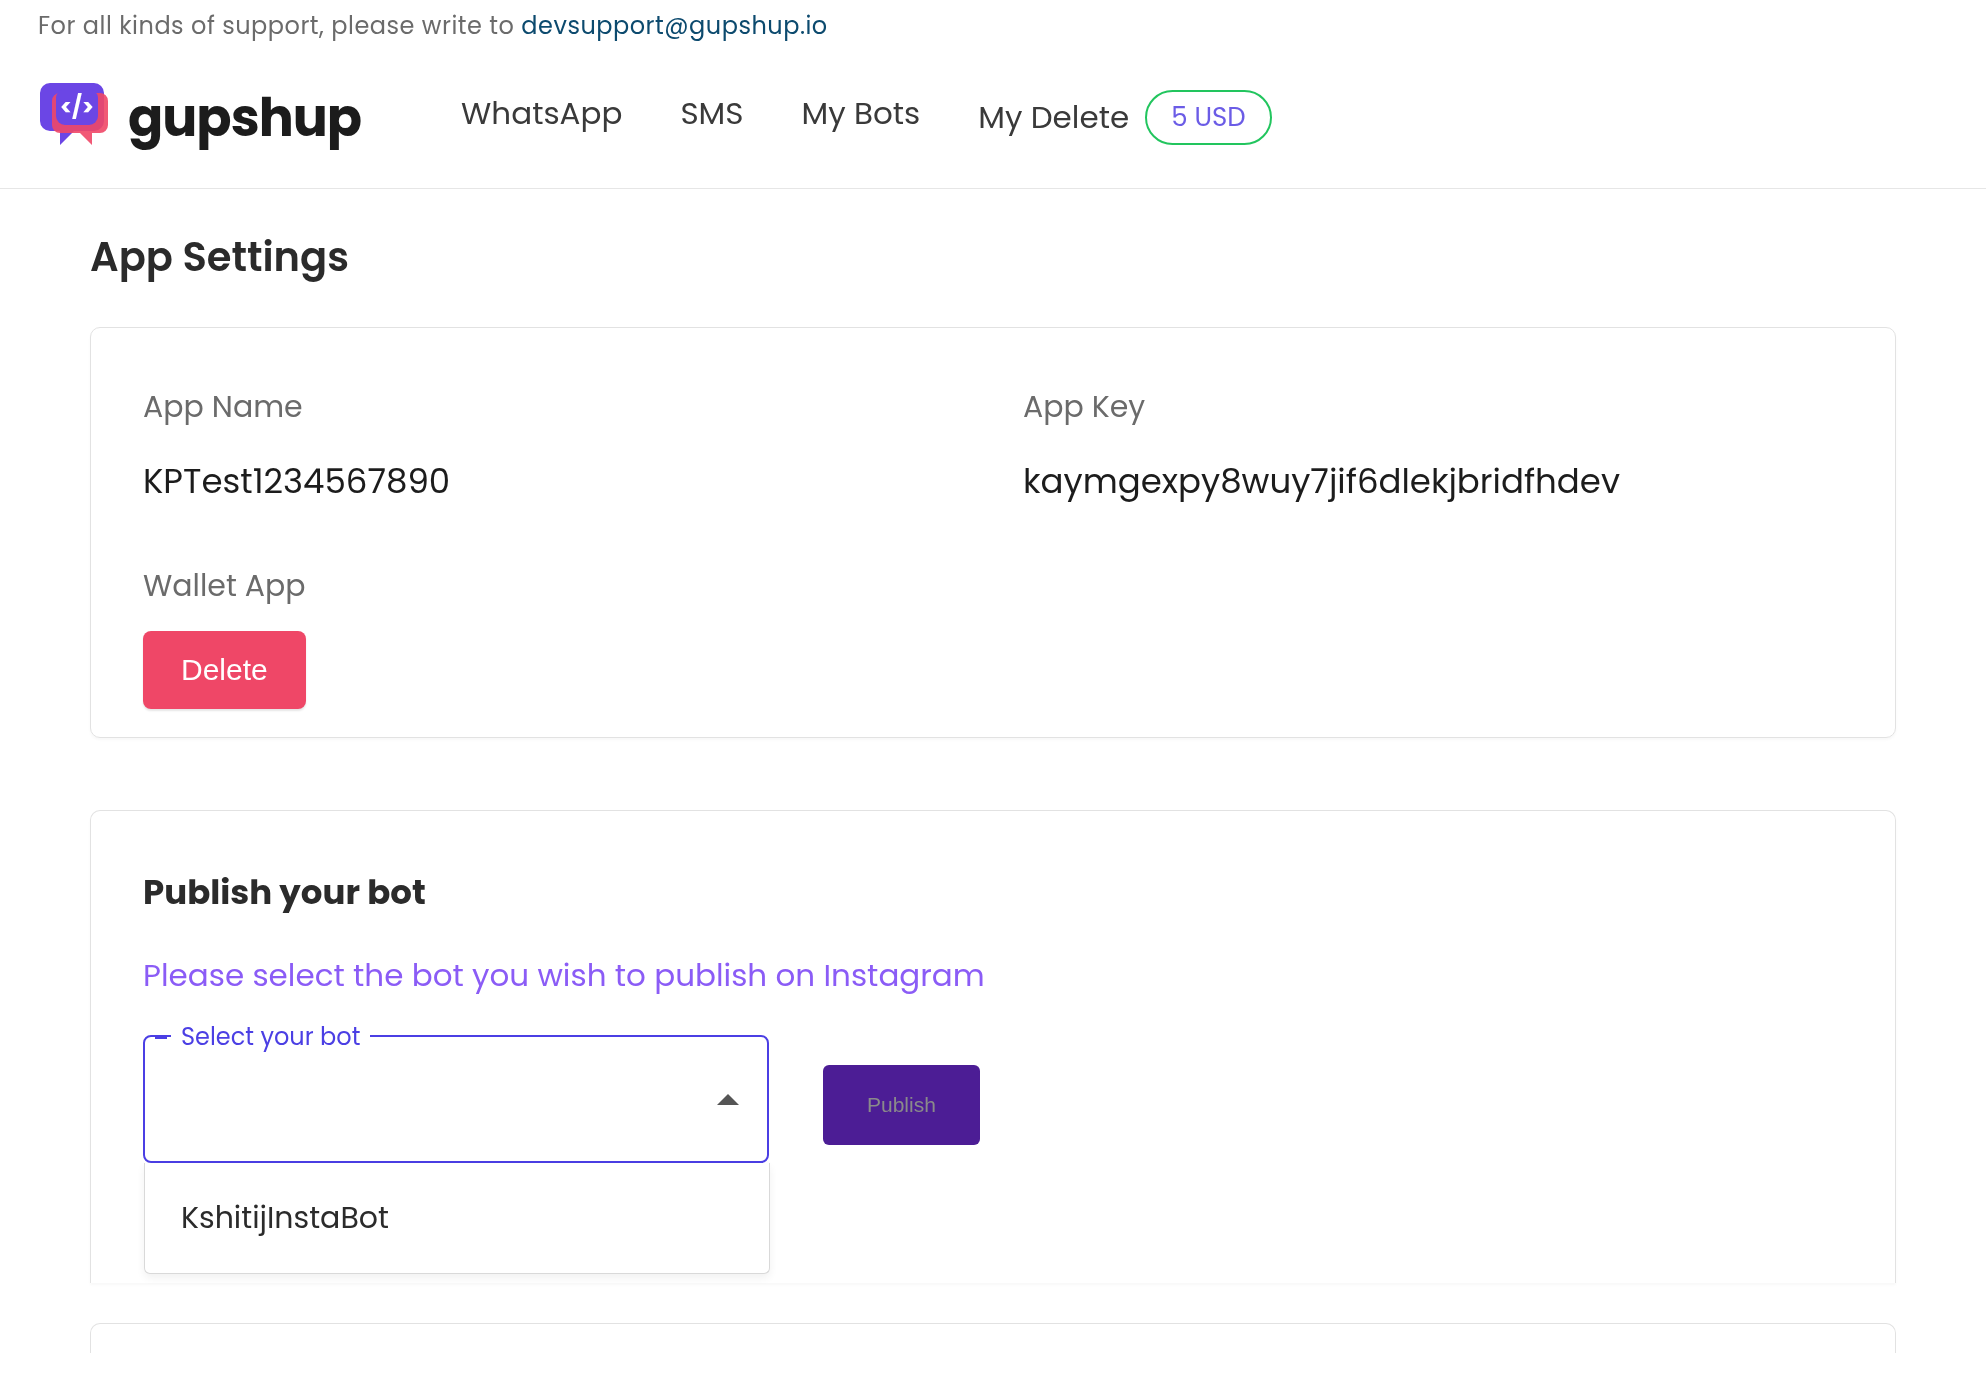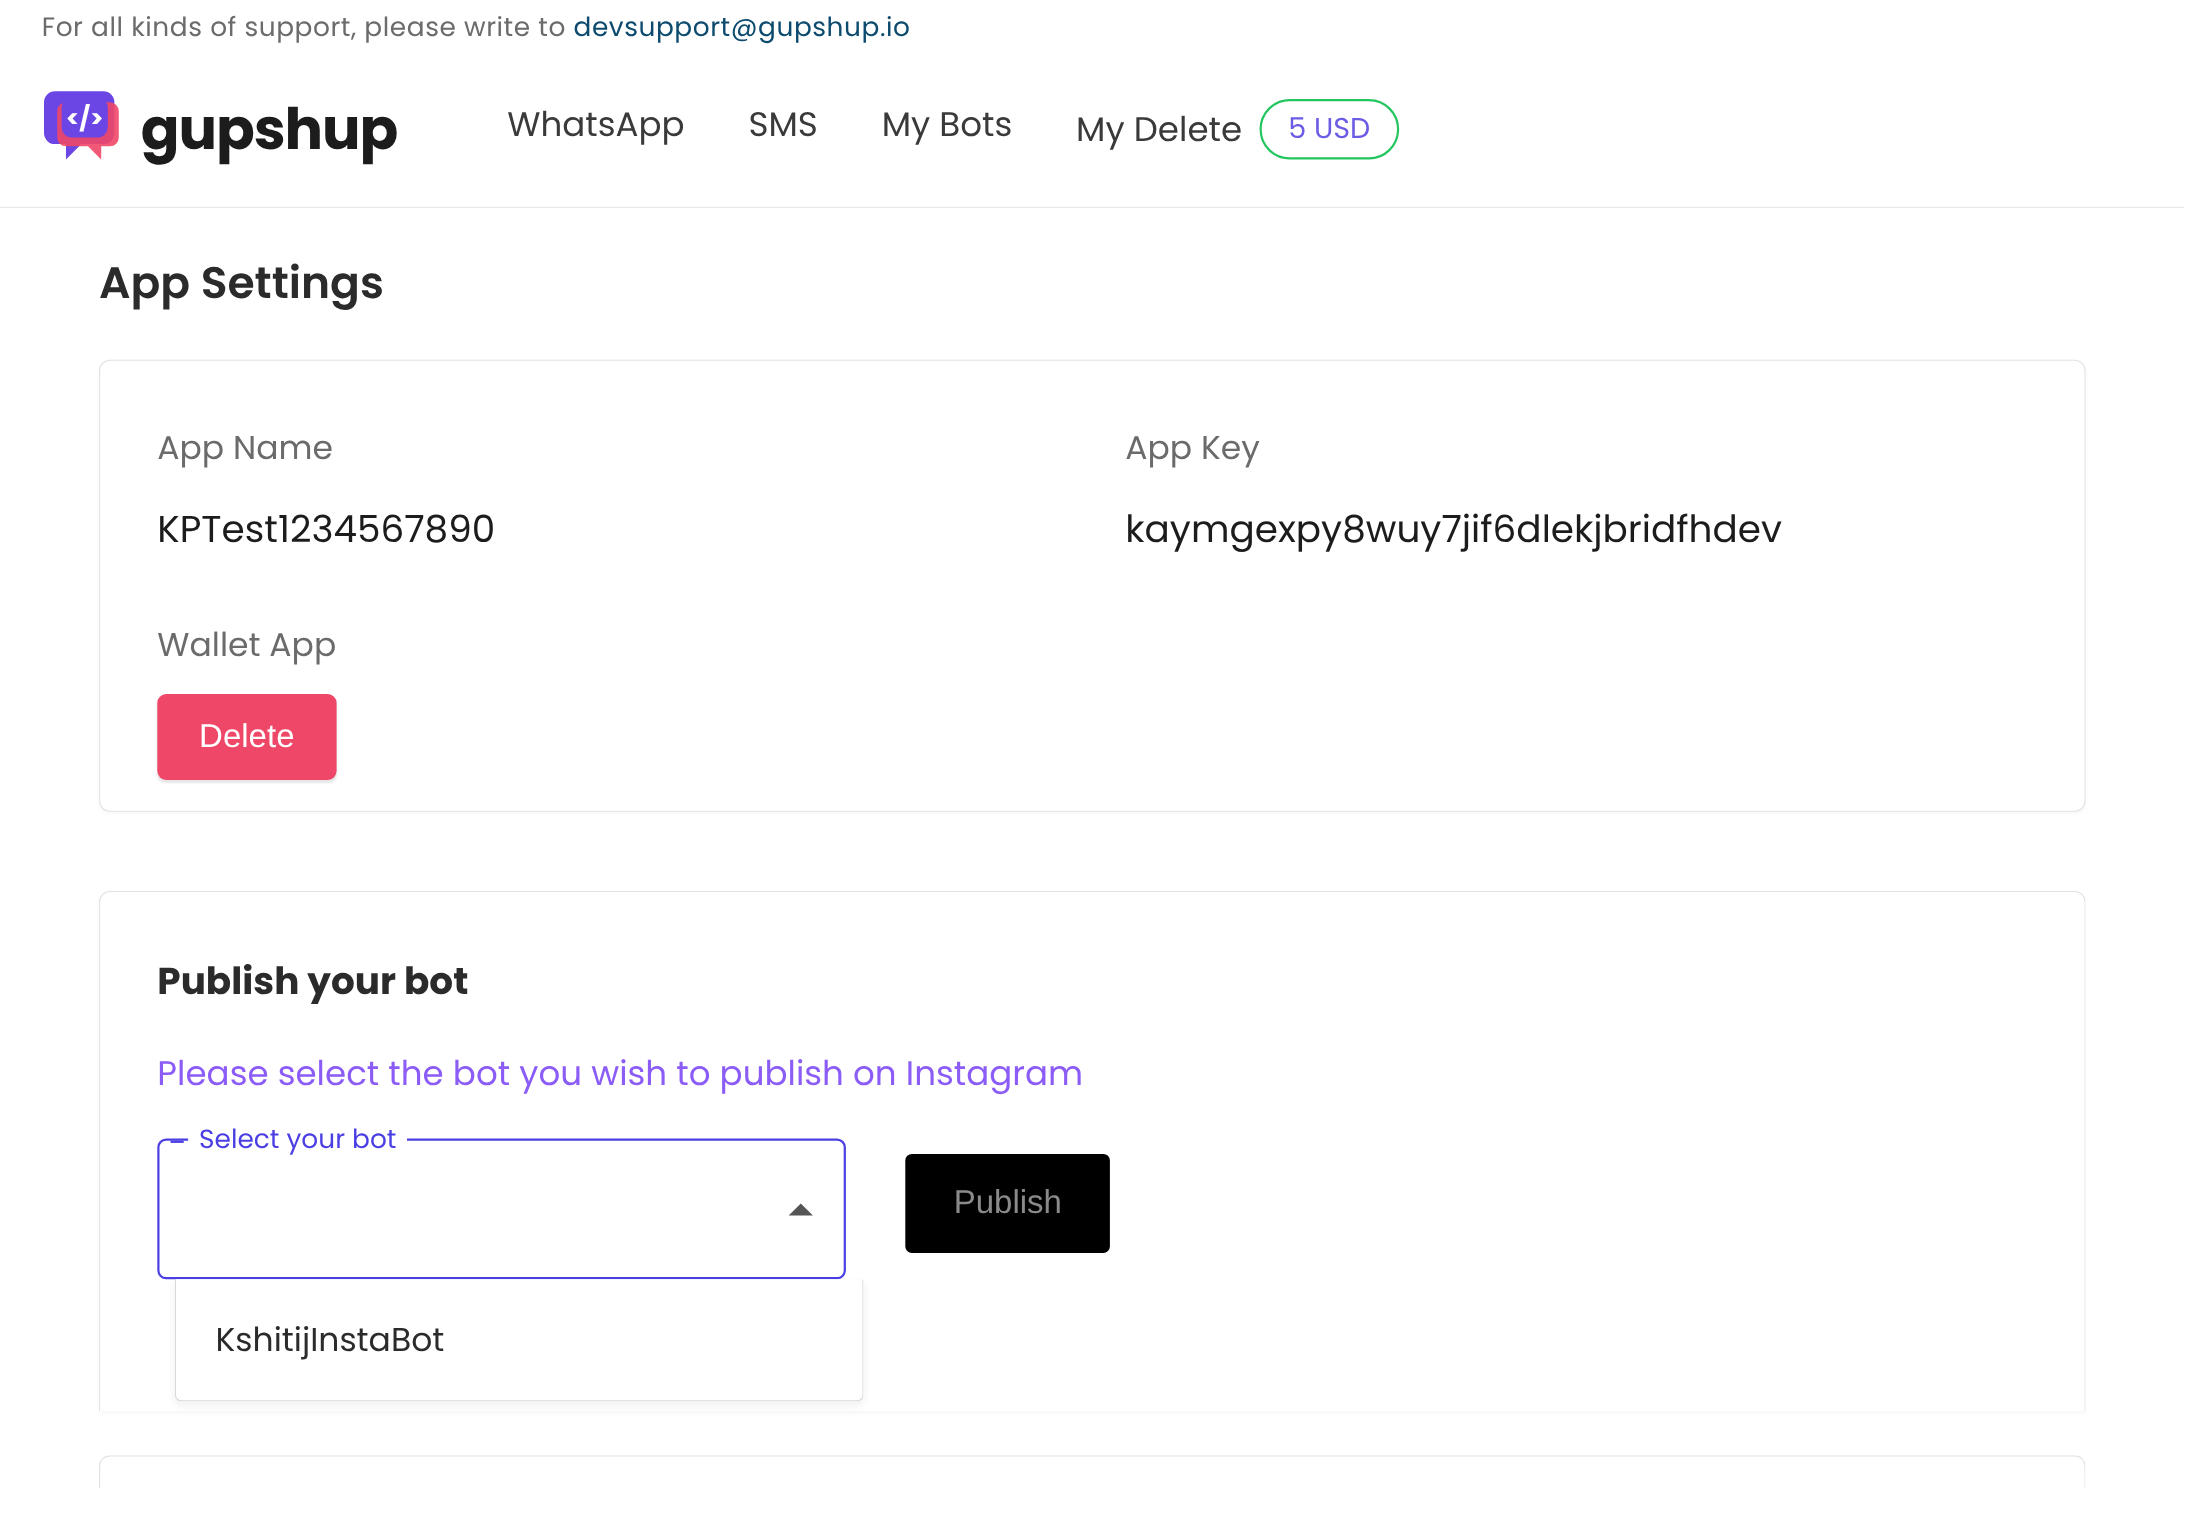--- a/index.html
+++ b/index.html
@@ -154,42 +154,42 @@
   }
   .caret-up {
     width: 0; height: 0;
     border-left: 11px solid transparent;
     border-right: 11px solid transparent;
     border-bottom: 11px solid #555;
   }
   .dropdown-list {
     position: absolute;
     top: 128px;
-    left: 16px;
+    left: 1px;
     width: 100%;
     border: 1px solid #d9d9d9;
     border-top: none;
     background: #fff;
     border-radius: 0 0 6px 6px;
     box-shadow: 0 4px 8px rgba(0,0,0,0.06);
   }
   .dropdown-option {
     padding: 32px 36px;
     font-size: 30px;
     color: #2b2b2b;
     cursor: pointer;
   }
   .btn-publish {
-    background: #000000;
+    background: #4c1d95;
     color: #8a8a8a;
     border: none;
     border-radius: 6px;
     padding: 28px 44px;
-    font-size: 30px;
-    margin-top: 14px;
+    font-size: 21px;
+    margin-top: 30px;
   }
   .card-bottom-cut { border-bottom: none; border-bottom-left-radius:0; border-bottom-right-radius:0; padding-bottom:120px; margin-bottom:40px;}
   .extra-card-peek {
     border: 1px solid #e2e2e2;
     border-bottom: none;
     border-radius: 10px 10px 0 0;
     height: 30px;
     margin-top: 20px;
   }
 </style>

